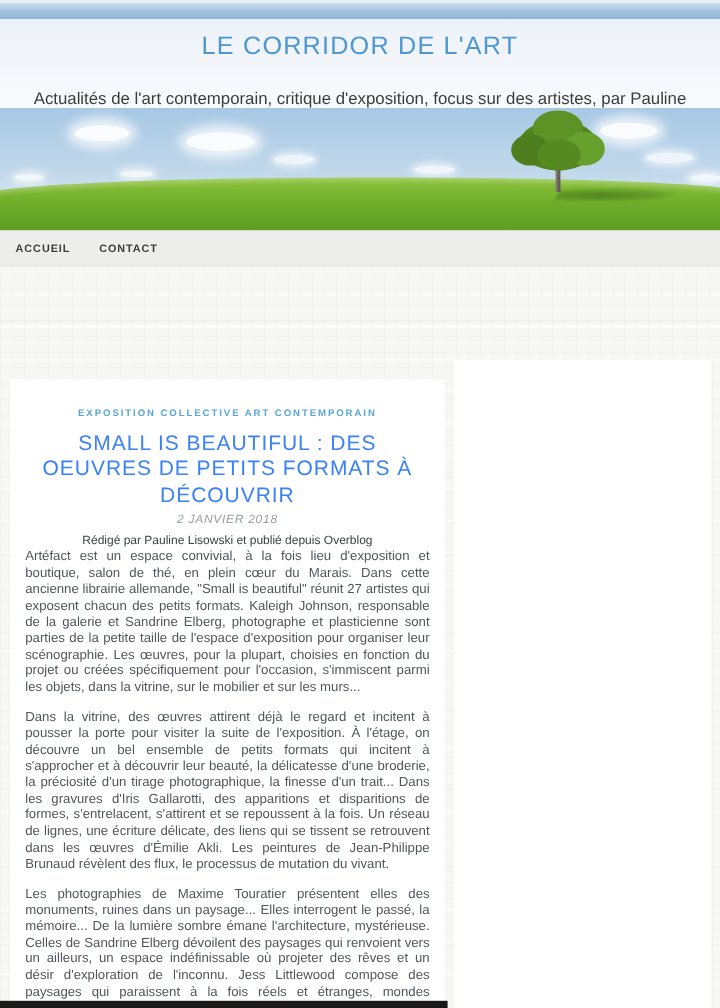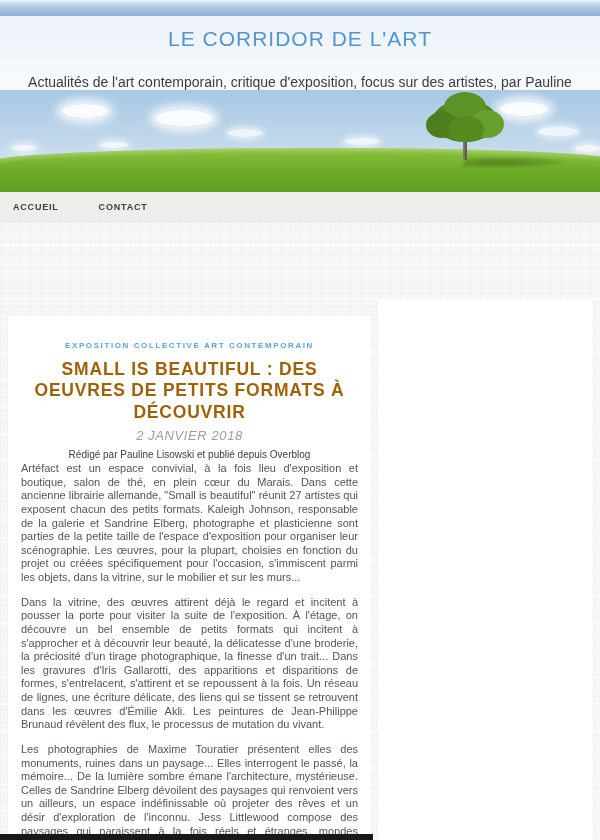--- a/index.html
+++ b/index.html
@@ -65,21 +65,21 @@
     position:absolute; left:46px; top:67px; width:100px; height:11px;
     background:radial-gradient(ellipse at 35% 50%, rgba(25,60,8,0.4) 0%, rgba(25,60,8,0.18) 55%, rgba(25,60,8,0) 75%);
     transform:skewX(-30deg);
     filter:blur(1px);
   }
 
   
   .nav {
     position:absolute; left:0; top:192px; width:600px; height:30px;
     background:#ededec; border-bottom:1px solid #e4e4e2;
-    display:flex; align-items:center; gap:40px; padding-left:13px;
+    display:flex; align-items:center; gap:24px; padding-left:13px;
   }
   .nav a {
     font-size:9px; font-weight:600; letter-spacing:0.8px;
     color:#3d3d3d; text-decoration:none; cursor:pointer;
   }
 
   
   .main-card {
     position:absolute; left:8px; top:316px; width:363px; height:540px;
     background:#ffffff; box-shadow:0 1px 2px rgba(0,0,0,0.07);
@@ -89,25 +89,25 @@
     position:absolute; left:378px; top:300px; width:215px; height:540px;
     background:#ffffff; box-shadow:0 1px 2px rgba(0,0,0,0.07);
   }
 
   .category {
     display:inline-block; font-size:8px; font-weight:700; letter-spacing:1.6px;
     color:#58a6d8; text-decoration:none; cursor:pointer;
   }
   .article-title {
     margin:7px 2px 5px 2px;
-    font-size:17.5px; font-weight:700; letter-spacing:0.8px; line-height:1.22;
-    color:#a16207;
+    font-size:17.5px; font-weight:400; letter-spacing:0.8px; line-height:1.22;
+    color:#3b82f6;
   }
   .article-date {
-    font-size:13px; font-style:italic; letter-spacing:0.6px; color:#98a0a6;
+    font-size:10px; font-style:italic; letter-spacing:0.6px; color:#98a0a6;
   }
   .article-byline {
     margin-top:6px; margin-bottom:2px; font-size:10px; color:#3b4248;
   }
   .article-body p {
     font-size:11px; line-height:1.24; color:#50565c;
     text-align:justify; margin-bottom:11px; hyphens:auto;
   }
 
   

